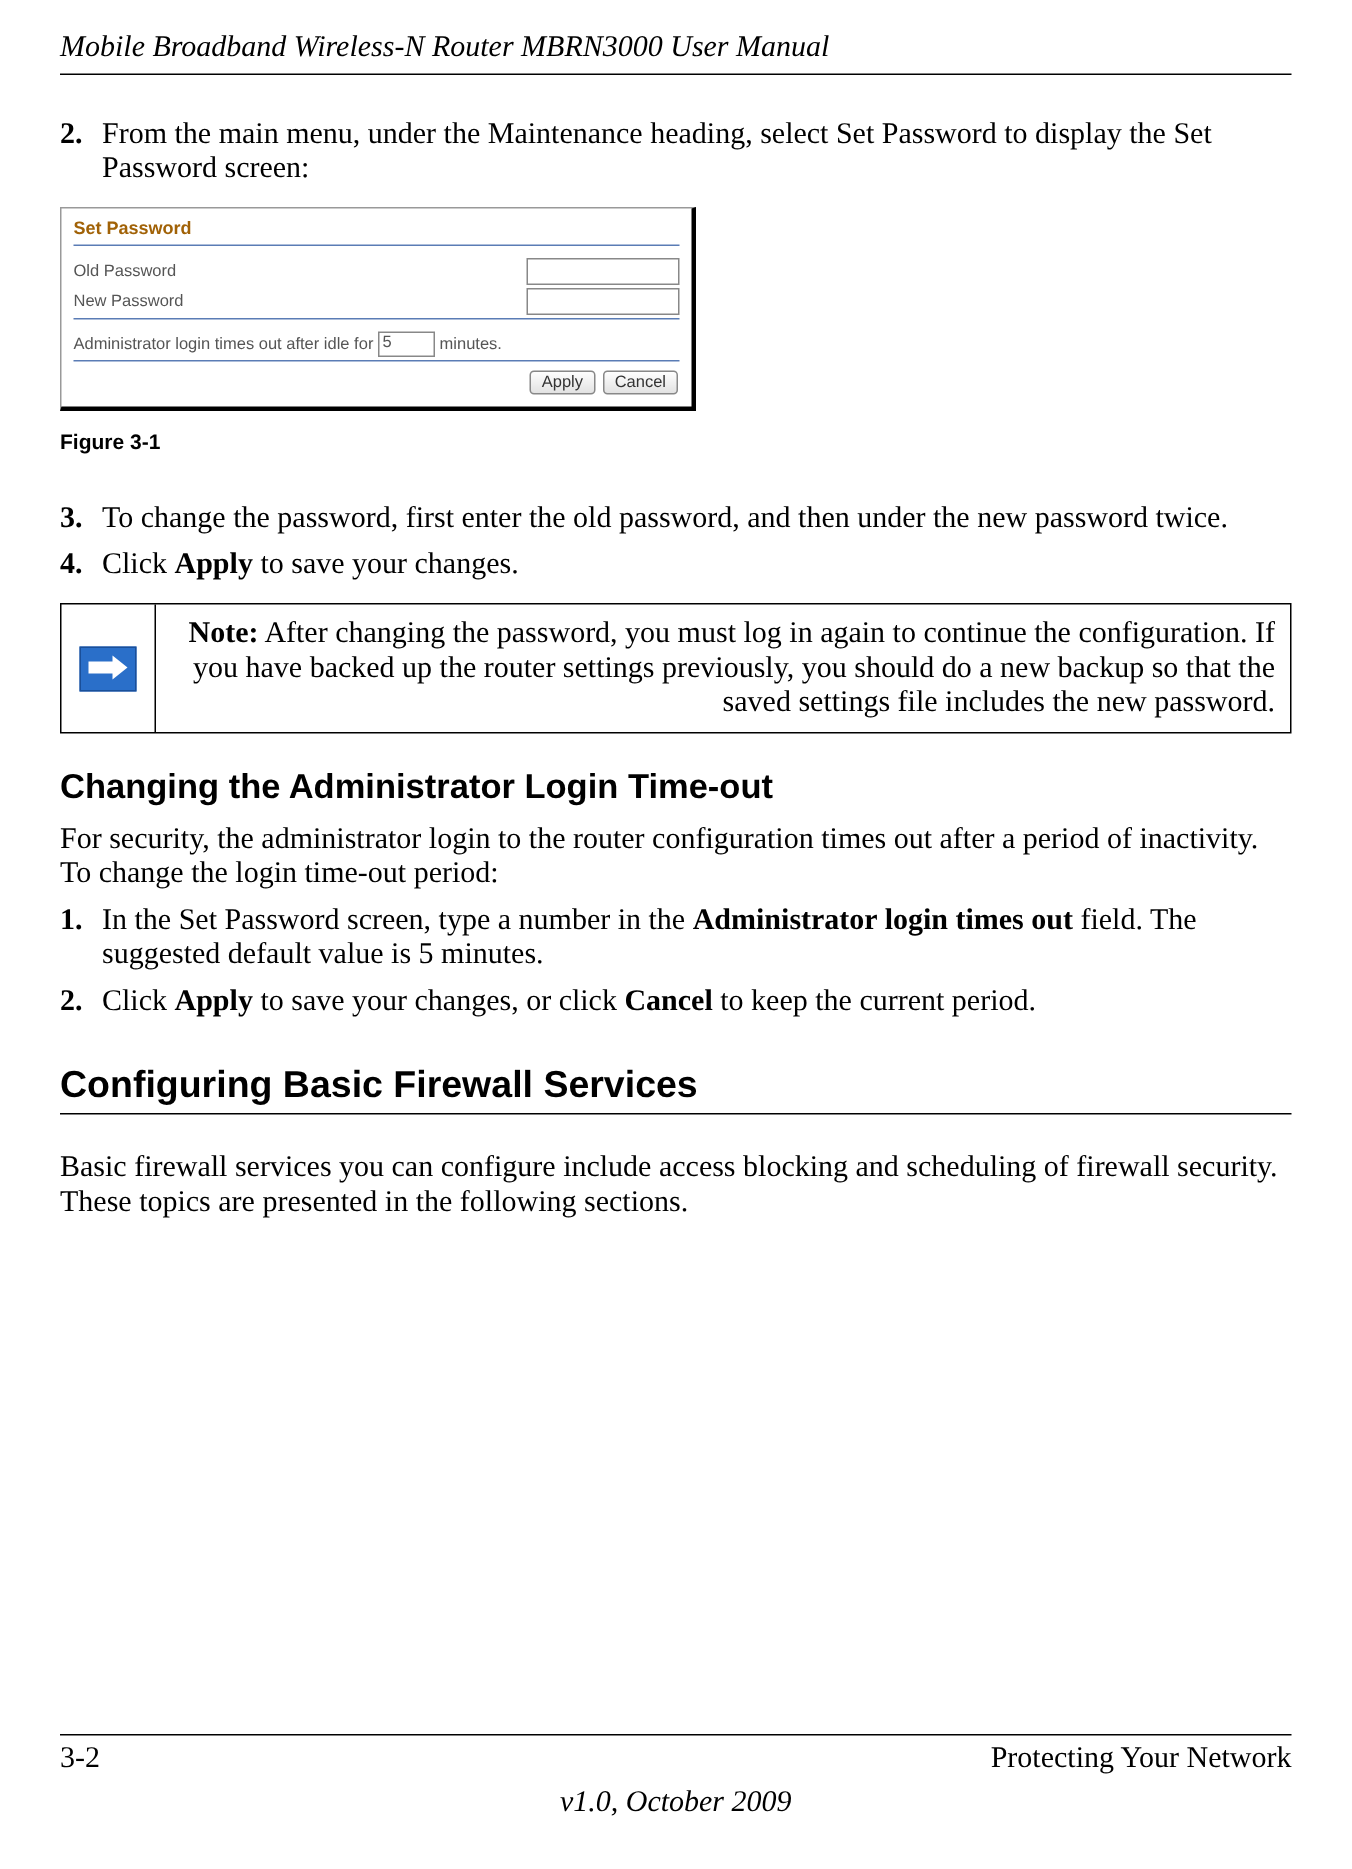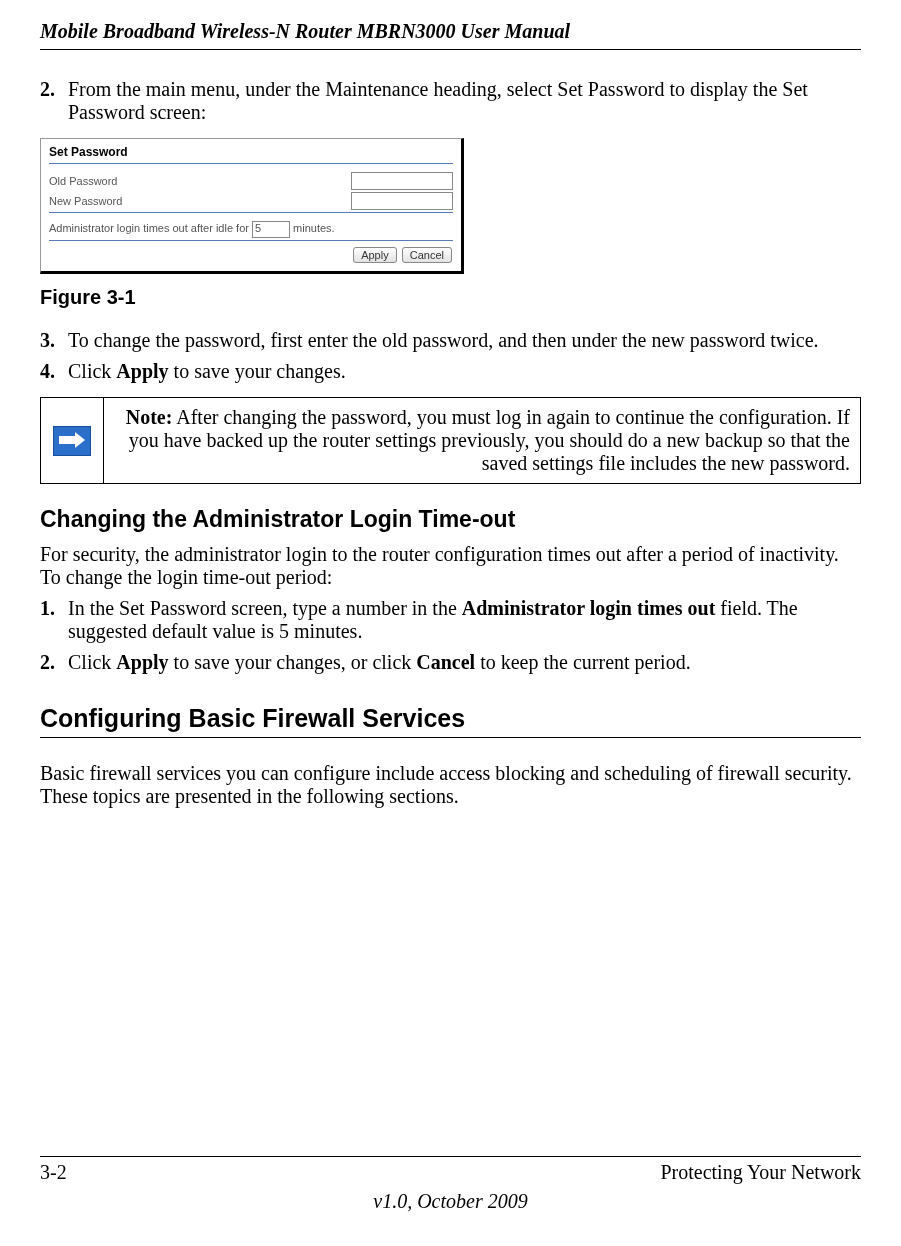--- a/index.html
+++ b/index.html
@@ -19,21 +19,20 @@
       box-sizing: border-box;
       height: 100%;
       position: relative;
     }
     .header {
       font-style: italic;
       font-size: 20px;
       border-bottom: 1px solid #000;
       padding-bottom: 6px;
       margin-bottom: 28px;
-      font-weight: bold;
     }
     .ol-item {
       display: flex;
       margin-bottom: 8px;
     }
     .ol-num {
       font-weight: bold;
       min-width: 28px;
     }
     .ol-text {
@@ -49,21 +48,21 @@
       border-top: 1px solid #999;
       width: 420px;
       background: #fff;
       font-family: Arial, sans-serif;
       font-size: 11px;
     }
     .screenshot-inner {
       padding: 6px 8px 10px 8px;
     }
     .sp-title {
-      color: #000000;
+      color: #a16207;
       font-weight: bold;
       font-size: 12px;
       margin-bottom: 4px;
     }
     .sp-hr {
       border: none;
       border-top: 1.5px solid #5a7cb5;
       margin: 2px 0 8px 0;
     }
     .sp-row {
@@ -102,22 +101,22 @@
       border: 1px solid #888;
       background: linear-gradient(#fefefe, #e2e2e2);
       border-radius: 3px;
       padding: 1px 7px;
       margin: 0 1px;
       color: #333;
     }
     .figure-caption {
       font-family: Arial, Helvetica, sans-serif;
       font-weight: bold;
-      font-size: 20px;
-      margin: 12px 0 20px 0;
+      font-size: 14px;
+      margin: 12px 0 32px 0;
     }
     .note-box {
       border: 1px solid #000;
       margin: 14px 0 22px 0;
       display: flex;
     }
     .note-icon-cell {
       border-right: 1px solid #000;
       width: 50px;
       display: flex;

